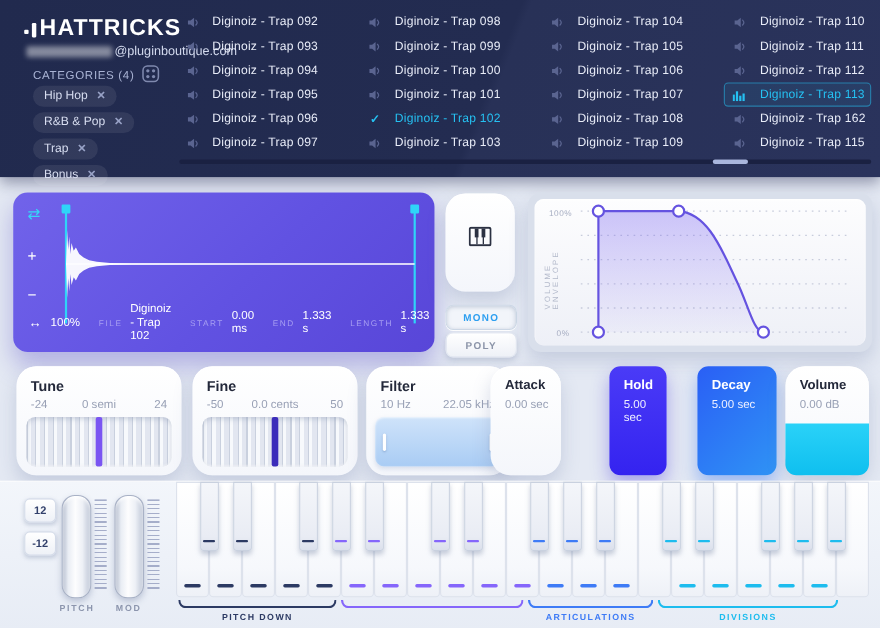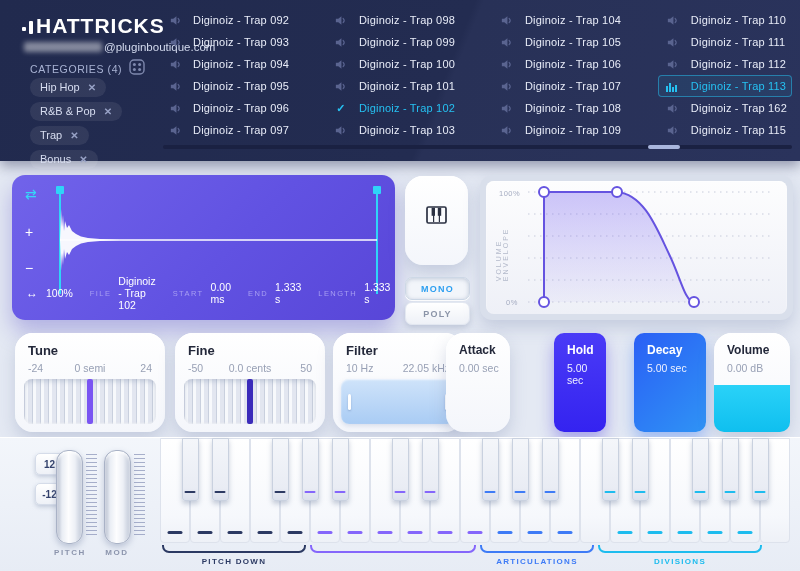--- a/index.html
+++ b/index.html
@@ -86,21 +86,21 @@
   .solid-card .ctl-title{color:#fff;}
   .solid-card .ctl-sub{color:#eef0ff;}
   .vol-fill{position:absolute;left:0;right:0;top:52px;bottom:0;border-radius:0 0 10px 10px;
     background:linear-gradient(180deg,#2ad2f8,#0fbfef);}
   
   .kb-panel{position:absolute;left:0;top:437px;width:800px;height:134px;
     background:linear-gradient(180deg,#f3f6fb 0%,#e7ecf5 100%);border-top:1px solid #ffffff;}
   .oct-btn{position:absolute;left:22px;width:27px;height:20px;border-radius:5px;cursor:pointer;
     background:linear-gradient(180deg,#ffffff,#eef1f7);border:1px solid #d5dce9;
     box-shadow:0 2px 4px rgba(130,145,175,.4);display:flex;align-items:center;justify-content:center;
-    font-size:10px;font-weight:bold;color:#32406b;margin-left:13px;}
+    font-size:10px;font-weight:bold;color:#32406b;}
   .wheel{position:absolute;top:12px;width:25px;height:92px;border-radius:12px;cursor:ns-resize;
     background:linear-gradient(90deg,#b4bccd 0%,#e9edf4 20%,#fdfdfe 46%,#edf0f6 72%,#bfc7d7 100%);
     border:1px solid #a9b2c6;box-shadow:0 3px 6px rgba(130,145,175,.45),inset 0 2px 3px rgba(255,255,255,.85);}
   .wheel-ticks{position:absolute;top:16px;width:11px;height:84px;opacity:.75;
     background:repeating-linear-gradient(180deg,#8d97ba 0 1px,transparent 1px 4px);}
   .wheel-label{position:absolute;top:110px;font-size:8px;font-weight:bold;letter-spacing:1.6px;color:#8c95ad;}
   .keys{position:absolute;left:160px;top:0;width:632px;height:105px;}
   .wkey{position:absolute;top:0;height:105px;box-sizing:border-box;cursor:pointer;
     background:linear-gradient(180deg,#ffffff 0%,#f6f8fc 75%,#eef1f7 100%);
     border:1px solid #dde2ec;border-radius:0 0 4px 4px;}

